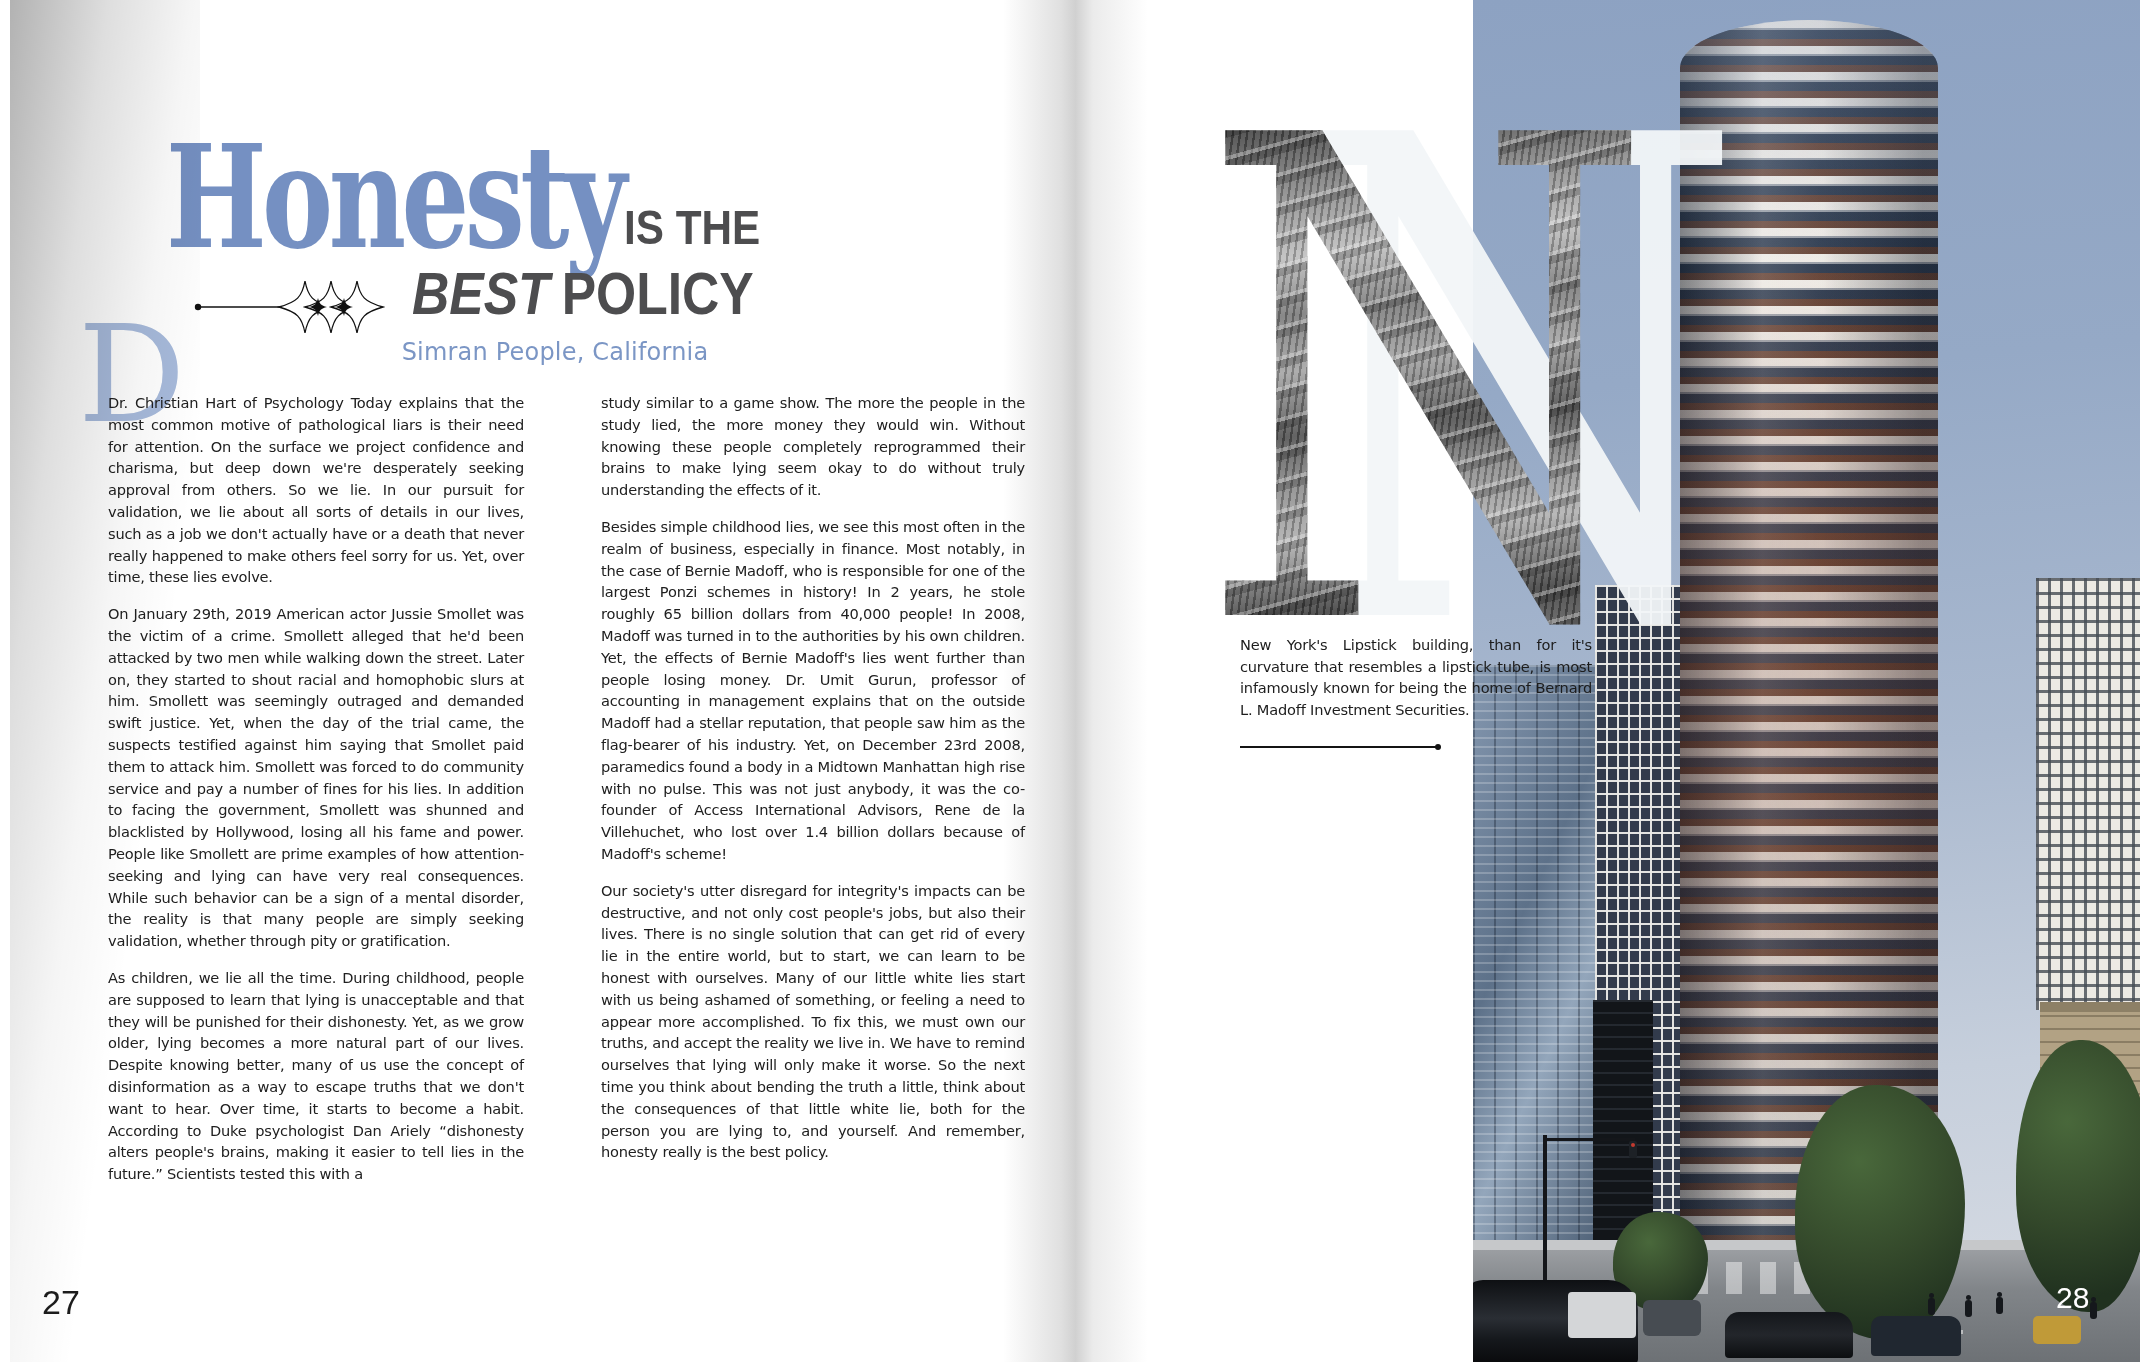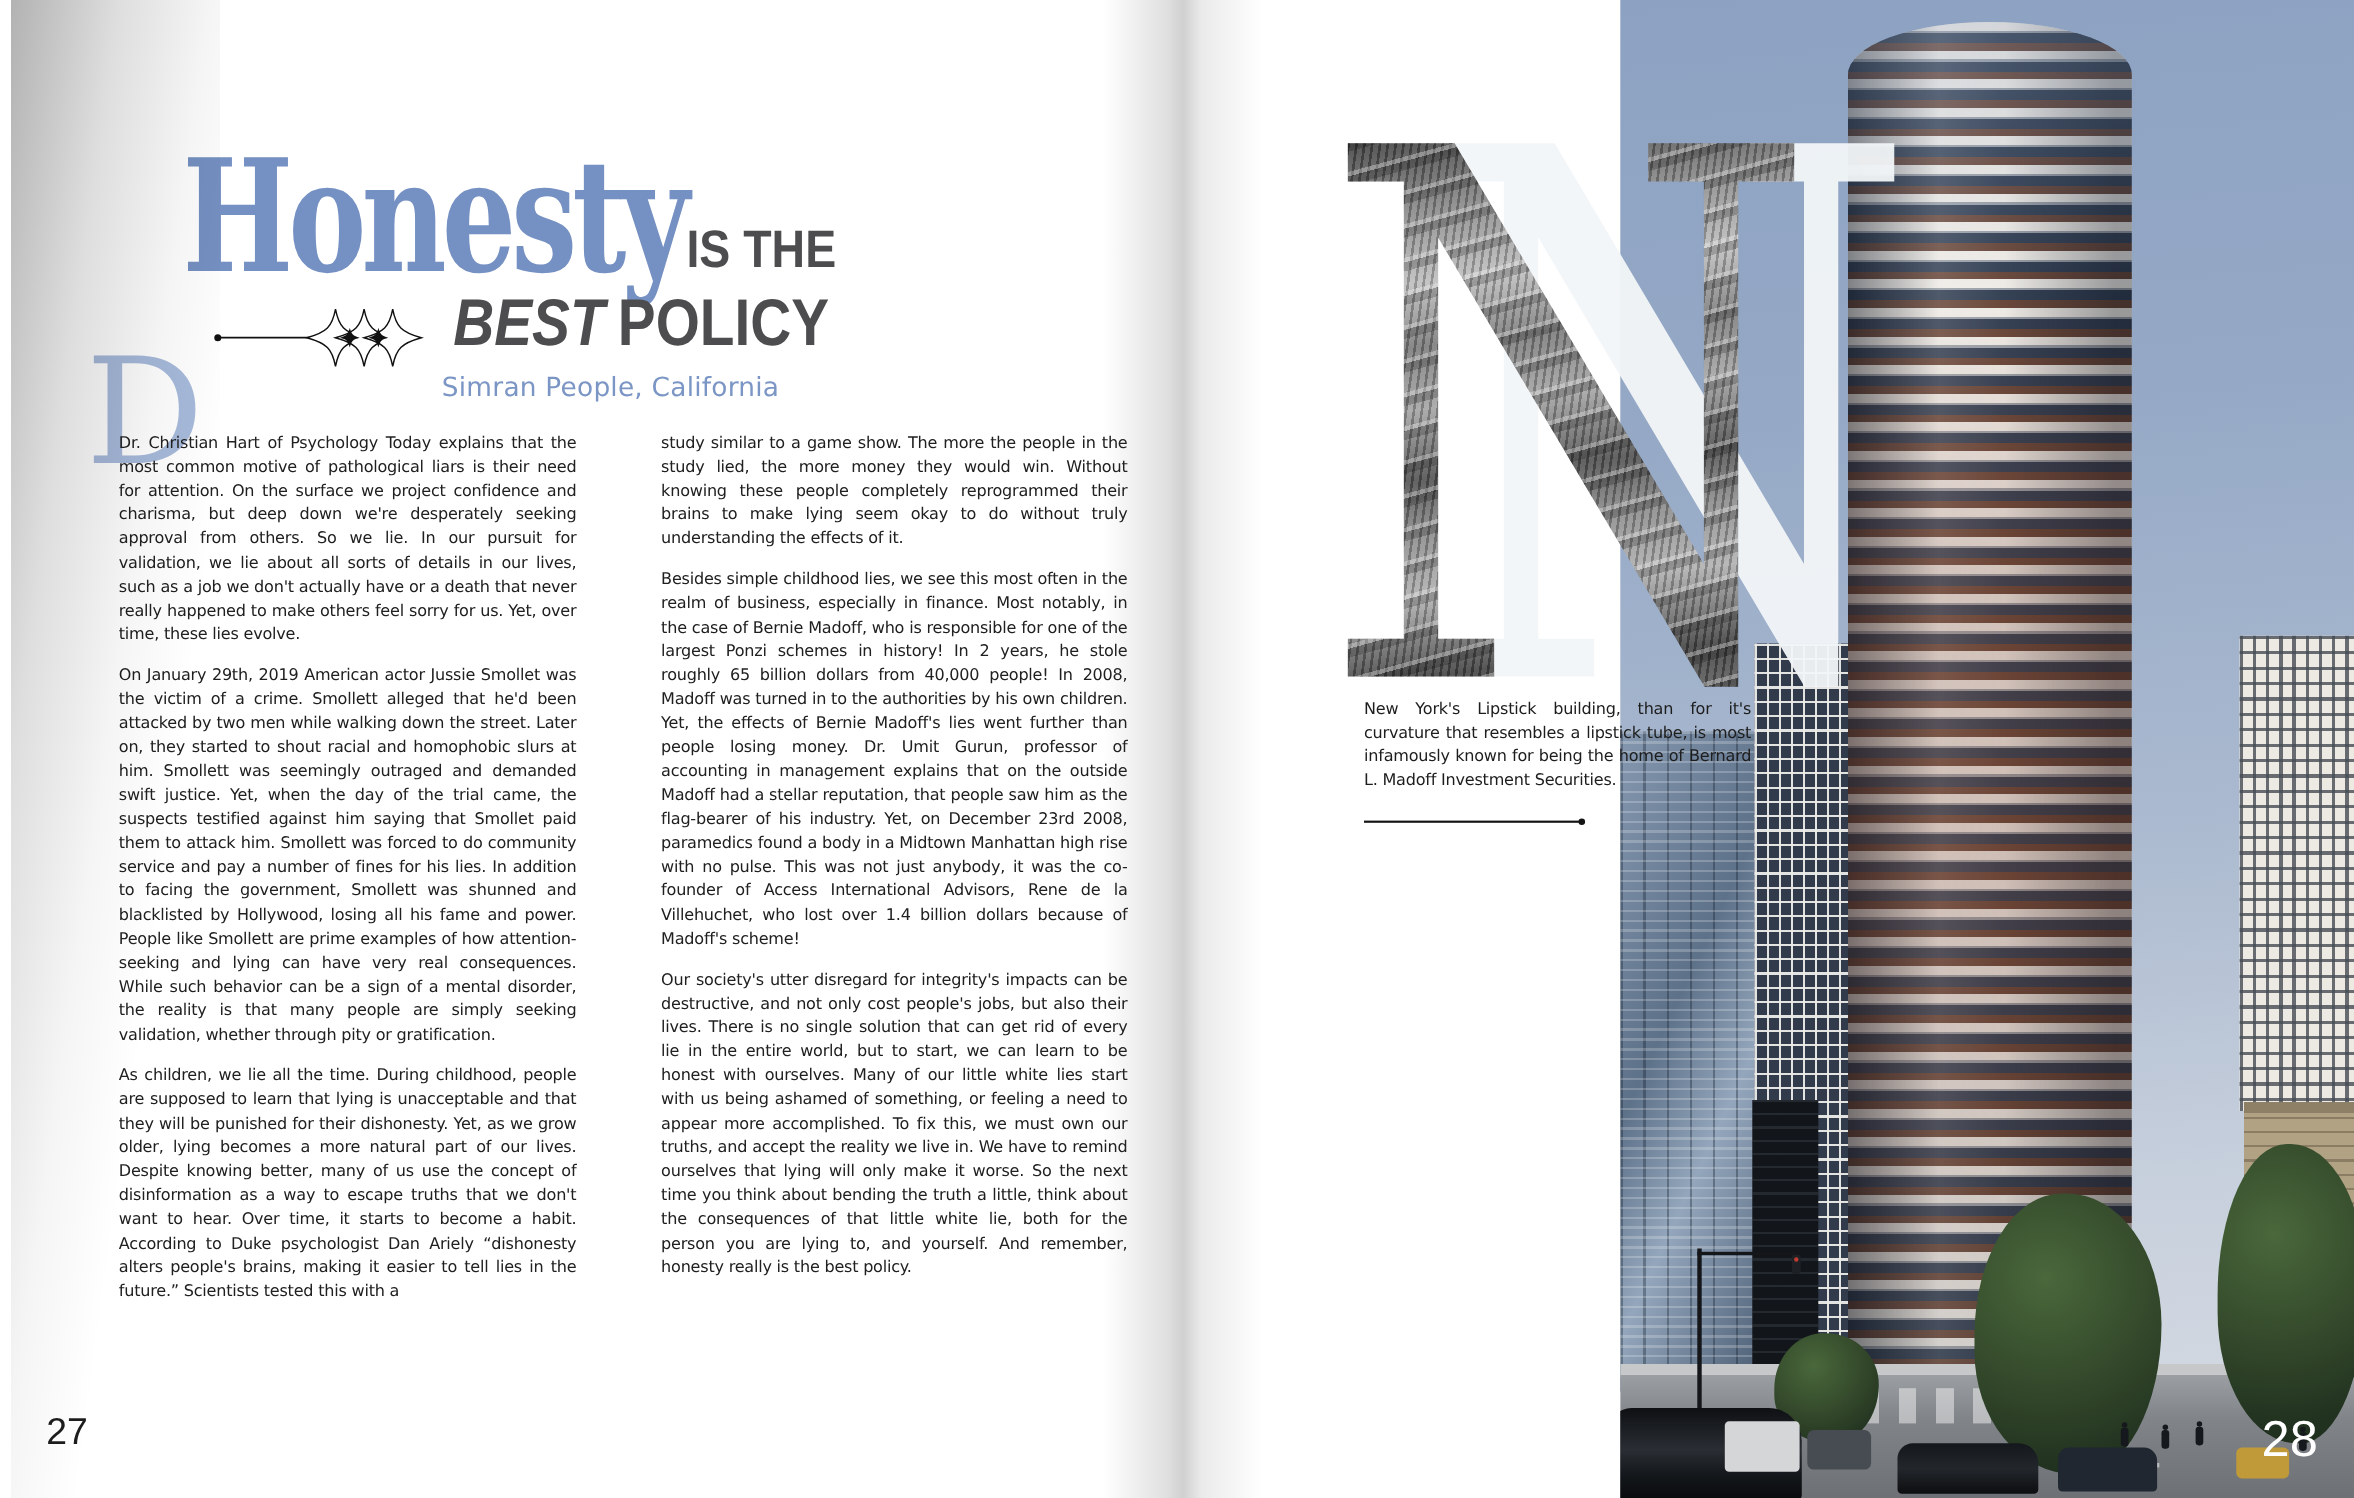--- a/index.html
+++ b/index.html
@@ -140,21 +140,21 @@
   .car-truck{left:95px;top:1292px;width:68px;height:46px;border-radius:4px;background:#d4d6d8;}
   .car-van{left:170px;top:1300px;width:58px;height:36px;border-radius:6px;background:#474c52;}
   .car-sedan{left:252px;top:1312px;width:128px;height:46px;border-radius:14px 18px 4px 4px;
     background:linear-gradient(180deg,#14171b 0%,#23262b 50%,#0c0e10 100%);}
   .car-3{left:398px;top:1316px;width:90px;height:40px;border-radius:10px 12px 4px 4px;background:#202730;}
   .car-cab{left:560px;top:1316px;width:48px;height:28px;border-radius:5px;background:#c09a38;}
   .ped{z-index:9;width:7px;height:17px;border-radius:3px;background:#15181c;}
   .ped::before{content:"";position:absolute;left:1px;top:-5px;width:5px;height:5px;border-radius:50%;background:#15181c;}
   .ped-1{left:455px;top:1298px;} .ped-2{left:492px;top:1300px;} .ped-3{left:523px;top:1297px;} .ped-4{left:617px;top:1302px;}
   .pagenum-right{left:583px;top:1281px;z-index:10;
-    font-family:"Liberation Sans",sans-serif;font-size:46px;color:#ffffff;}
+    font-family:"Liberation Sans",sans-serif;font-size:30px;color:#ffffff;}
 
   
   .ghost-n{
     position:absolute;left:1291px;top:53px;z-index:2;
     font-family:"DejaVu Serif",serif;font-size:665px;line-height:1;font-weight:normal;
     color:rgba(242,245,248,0.95);transform:scaleX(0.78);transform-origin:left top;
   }
   .money-n{
     position:absolute;left:1200px;top:53px;z-index:3;
     font-family:"DejaVu Serif",serif;font-size:665px;line-height:1;font-weight:normal;

